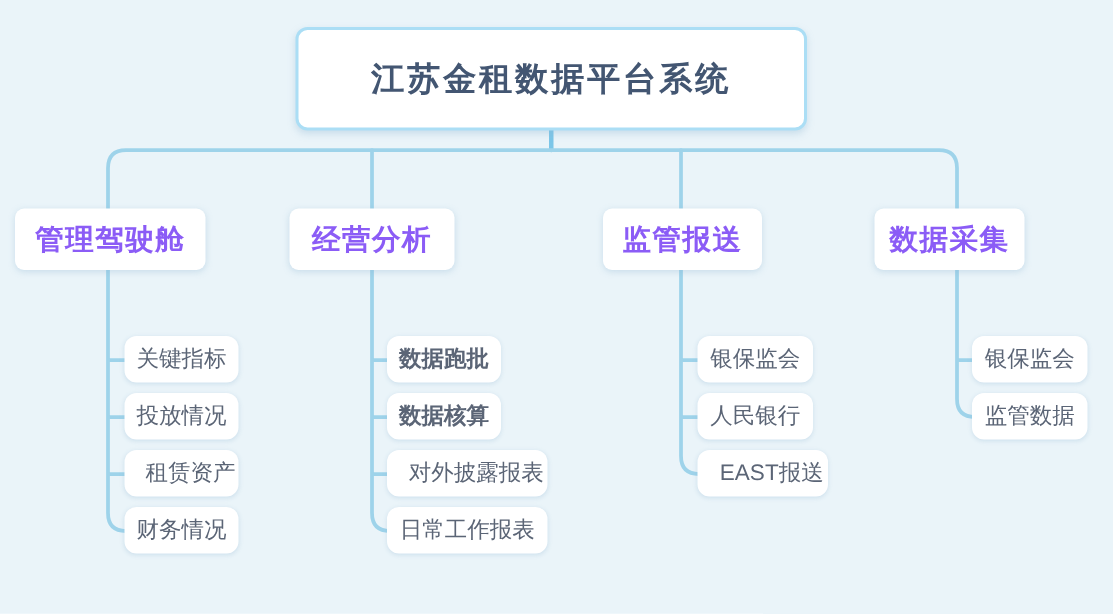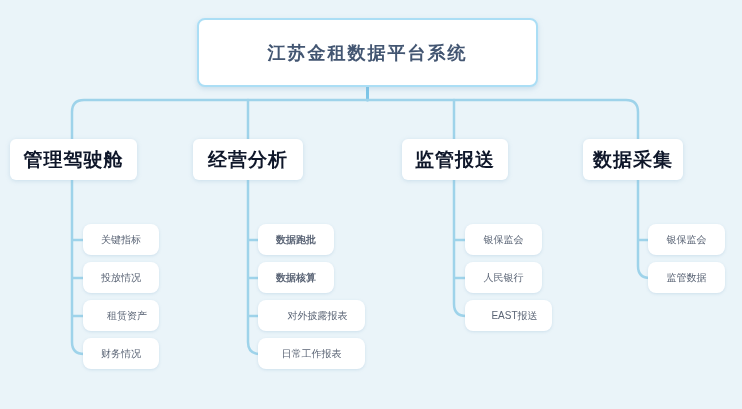--- a/index.html
+++ b/index.html
@@ -31,40 +31,40 @@
     white-space: nowrap;
     box-sizing: border-box;
   }
   .root-node {
     left: 197px;
     top: 18px;
     width: 341px;
     height: 69px;
     border: 2px solid #abdef5;
     border-radius: 8px;
-    font-size: 18px;
+    font-size: 22px;
     font-weight: bold;
     letter-spacing: 2px;
     color: #435672;
     box-shadow: 0 2px 5px rgba(140, 180, 210, 0.35);
   }
   .branch-node {
     top: 139px;
     height: 41px;
     border-radius: 6px;
     font-size: 19px;
     font-weight: bold;
     letter-spacing: 1px;
-    color: #0f172a;
+    color: #8b5cf6;
     box-shadow: 0 1px 4px rgba(140, 180, 210, 0.35);
   }
   .child-node {
     height: 31px;
     border-radius: 8px;
-    font-size: 10px;
+    font-size: 15px;
     color: #5b6576;
     box-shadow: 0 1px 3px rgba(140, 180, 210, 0.3);
   }
   
   .b0 { left: 10px;  width: 127px; }
   .b1 { left: 193px; width: 110px; }
   .b2 { left: 402px; width: 106px; font-family: Liberation Mono, monospace; }
   .b3 { left: 583px; width: 100px; }
   
   .row0 { top: 224px; }

